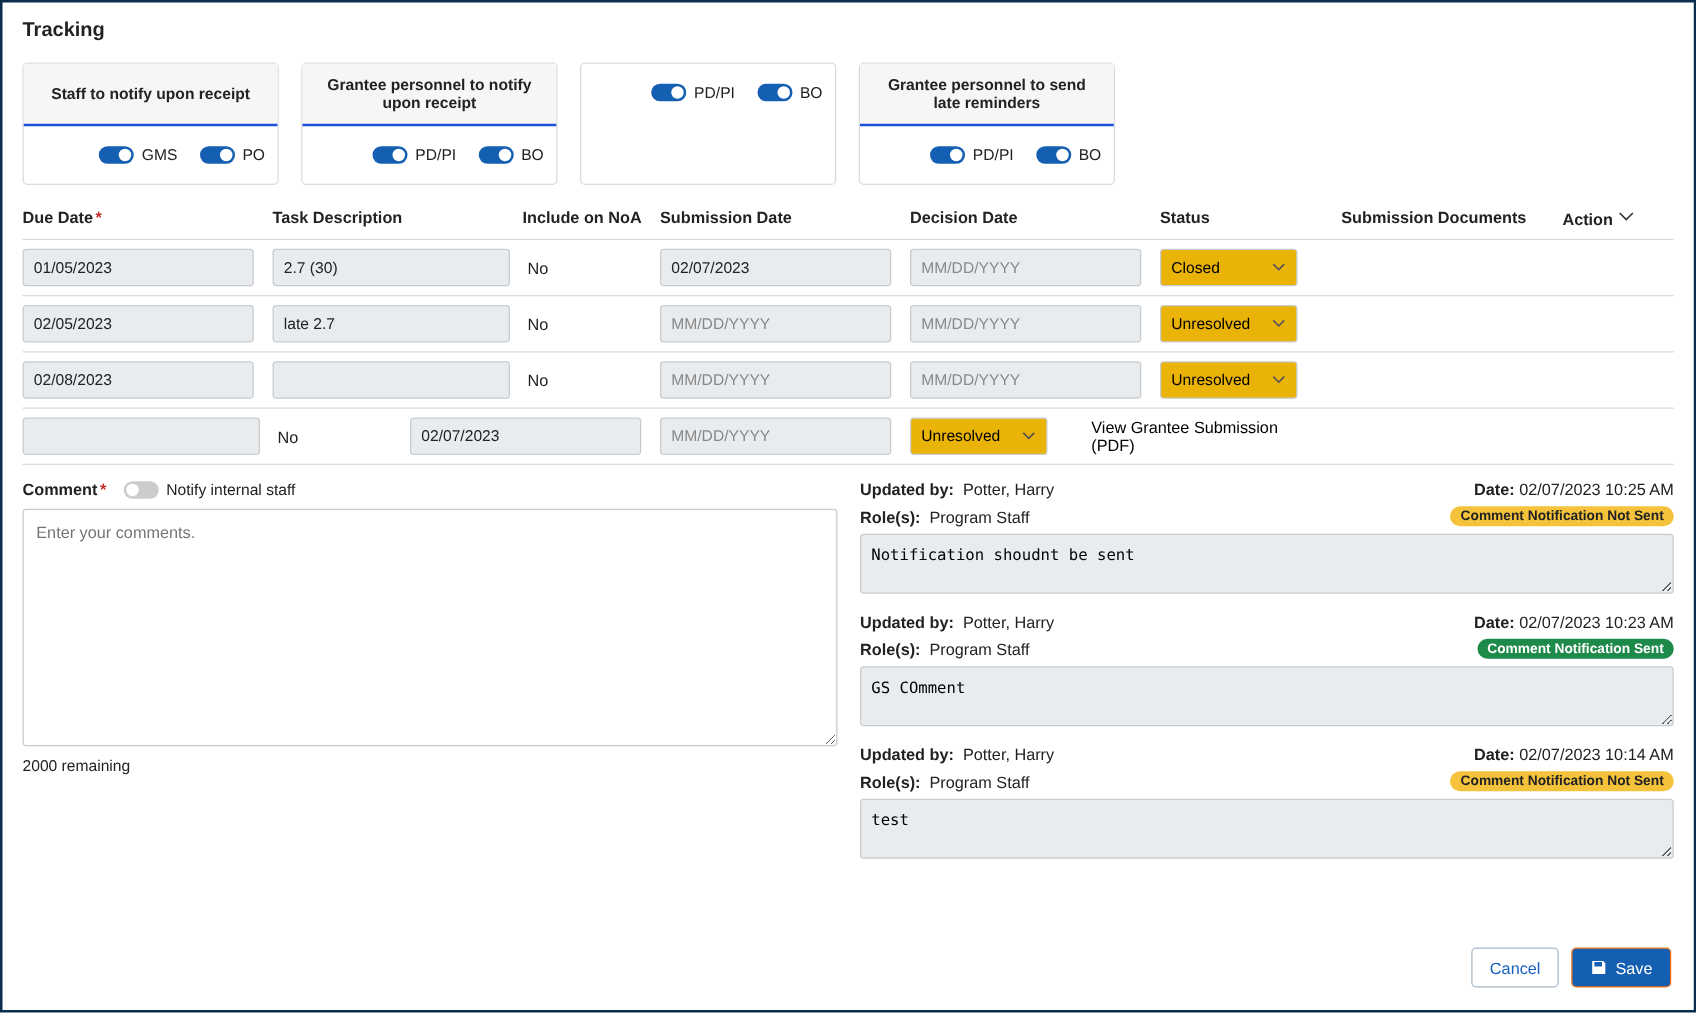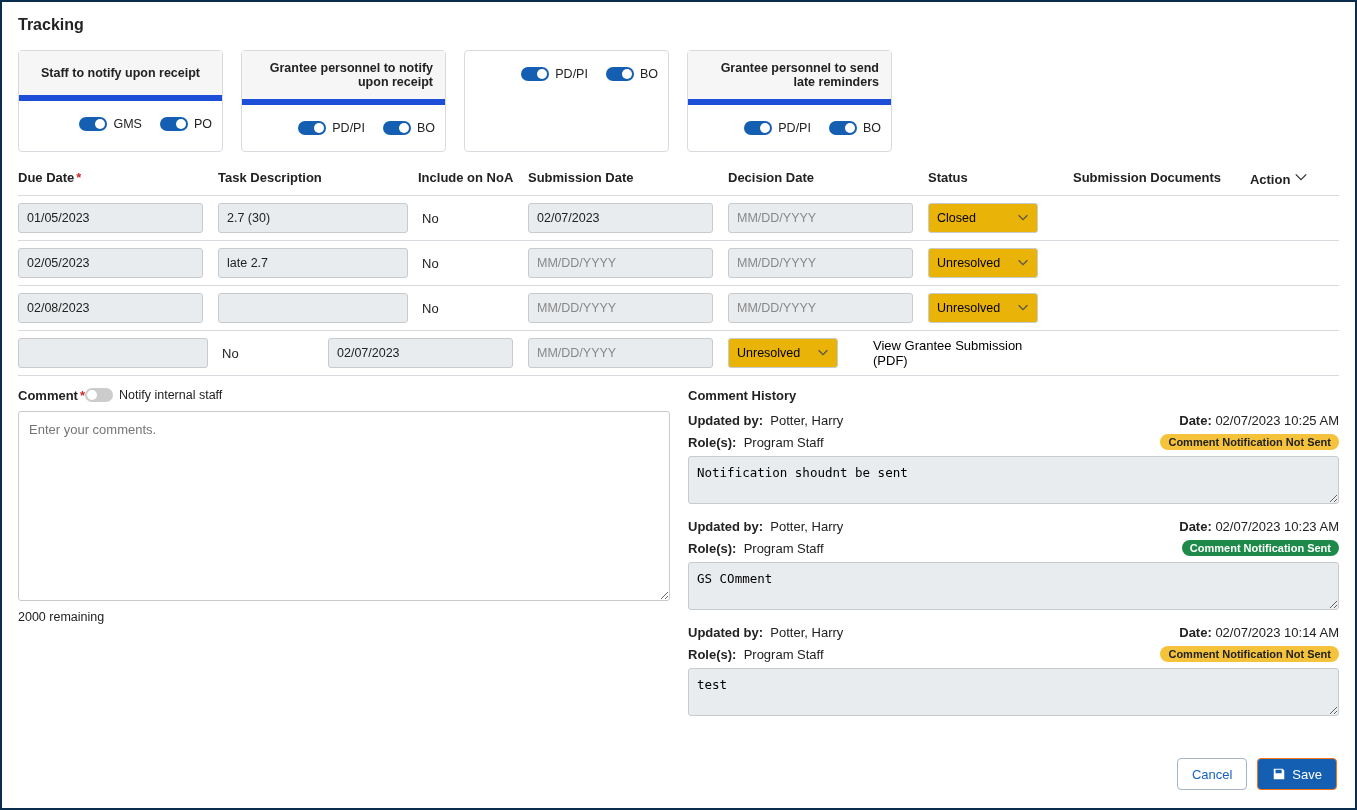--- a/index.html
+++ b/index.html
@@ -1,20 +1,20 @@
 <!DOCTYPE html>
 <html><head>
 <meta charset="utf-8">
 <style>
 * { box-sizing: border-box; margin: 0; padding: 0; }
 body { font-family: Arial, Helvetica, sans-serif; width: 1357px; height: 810px; background: #fff; border: 2px solid #0a2c4d; padding: 14px 16px; font-size: 13px; color: #222; position: relative; }
 .page-title { font-size: 16px; font-weight: bold; color: #222; margin-bottom: 16px; }
 .cards-row { display: flex; gap: 18px; margin-bottom: 18px; }
 .card { border: 1px solid #d7dbdf; border-radius: 4px; width: 205px; }
-.card-header { background: #f6f6f6; border-bottom: 6px solid #1d4ed8; text-align: right; font-weight: bold; font-size: 12.5px; padding: 10px 12px; min-height: 50px; display: flex; align-items: center; justify-content: center; }
+.card-header { background: #f6f6f6; border-bottom: 2px solid #1d4ed8; text-align: center; font-weight: bold; font-size: 12.5px; padding: 10px 12px; min-height: 50px; display: flex; align-items: center; justify-content: center; }
 .card-body { padding: 16px 10px; display: flex; justify-content: flex-end; gap: 18px; }
 .toggle-wrap { display: flex; align-items: center; gap: 6px; }
 .toggle { width: 28px; height: 14px; border-radius: 8px; background: #155fb3; position: relative; cursor: pointer; }
 .toggle .knob { position: absolute; right: 2px; top: 2px; width: 10px; height: 10px; background: #fff; border-radius: 50%; }
 .toggle.off { background: #ccc; }
 .toggle.off .knob { left: 2px; right: auto; }
 .tlabel { font-size: 12.5px; }
 .table-header { display: flex; padding: 0 0 8px 0; font-weight: bold; }
 .col-due { width: 200px; }
 .col-task { width: 200px; }
@@ -33,21 +33,21 @@
 .col-task .field { width: 190px; }
 .col-noa .txt { padding-left: 4px; }
 .select-wrap { position: relative; width: 110px; }
 .sel { width: 110px; height: 30px; background: #eab308; border: 1px solid #c8cbce; border-radius: 3px; padding: 0 22px 0 8px; font-size: 12.5px; appearance: none; -webkit-appearance: none; }
 .select-wrap .chev { position: absolute; right: 8px; top: 7px; pointer-events: none; }
 .link { color: #000000; text-decoration: none; cursor: pointer; }
 .action-chev { display:inline-block;}
 .bottom-split { display: flex; gap: 18px; margin-top: 12px; }
 .left-comment { width: 652px; }
 .right-history { flex: 1; }
-.comment-head { display: flex; align-items: flex-start; margin-bottom: 8px; }
+.comment-head { display: flex; align-items: flex-end; gap: 14px; margin-bottom: 8px; }
 .comment-label { font-weight: bold; }
 .notify-label { font-size: 12.5px; }
 .comment-box { width: 100%; height: 190px; border: 1px solid #c8cbce; border-radius: 3px; padding: 10px; font-size: 13px; font-family: inherit; resize: both; }
 .remaining { margin-top: 6px; font-size: 12.5px; }
 .section-label { font-weight: bold; margin-bottom: 10px; }
 .hist-item { margin-bottom: 12px; }
 .hist-line1 { display: flex; justify-content: space-between; margin-bottom: 6px; }
 .hist-line2 { display: flex; justify-content: space-between; margin-bottom: 6px; align-items: center; }
 .hist-text { width: 100%; background: #e9ecef; border: 1px solid #c8cbce; border-radius: 3px; padding: 8px; font-size: 12.5px; resize: both; min-height: 28px; }
 .badge { border-radius: 10px; padding: 2px 8px; font-size: 11px; font-weight: bold; white-space: nowrap; }
@@ -220,21 +220,20 @@
             <span class="knob"></span>
           </span>
         <span class="notify-label">Notify internal staff</span>
       </div>
     </div>
     <textarea class="comment-box" placeholder="Enter your comments." style=""></textarea>
     <div class="remaining">2000 remaining</div>
   </div>
 
   <div class="right-history">
-    <div class="section-label">Comment History</div>
     <div id="history-list">
         <div class="hist-item"><div class="hist-line1">
             <span><span class="bold">Updated by:</span> &nbsp;<span>Potter, Harry</span></span>
             <span><span class="bold">Date:</span> <span>02/07/2023 10:25 AM</span></span>
           </div><div class="hist-line2">
             <span><span class="bold">Role(s):</span> &nbsp;<span>Program Staff</span></span>
             <span class="badge badge-notsent">Comment Notification Not Sent</span>
           </div><textarea class="hist-text" readonly="" style="">Notification shoudnt be sent</textarea></div>
         <div class="hist-item"><div class="hist-line1">
             <span><span class="bold">Updated by:</span> &nbsp;<span>Potter, Harry</span></span>

